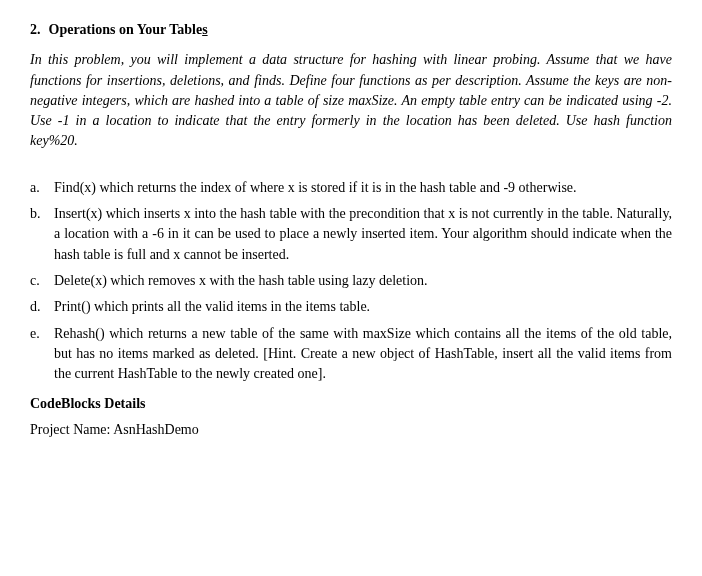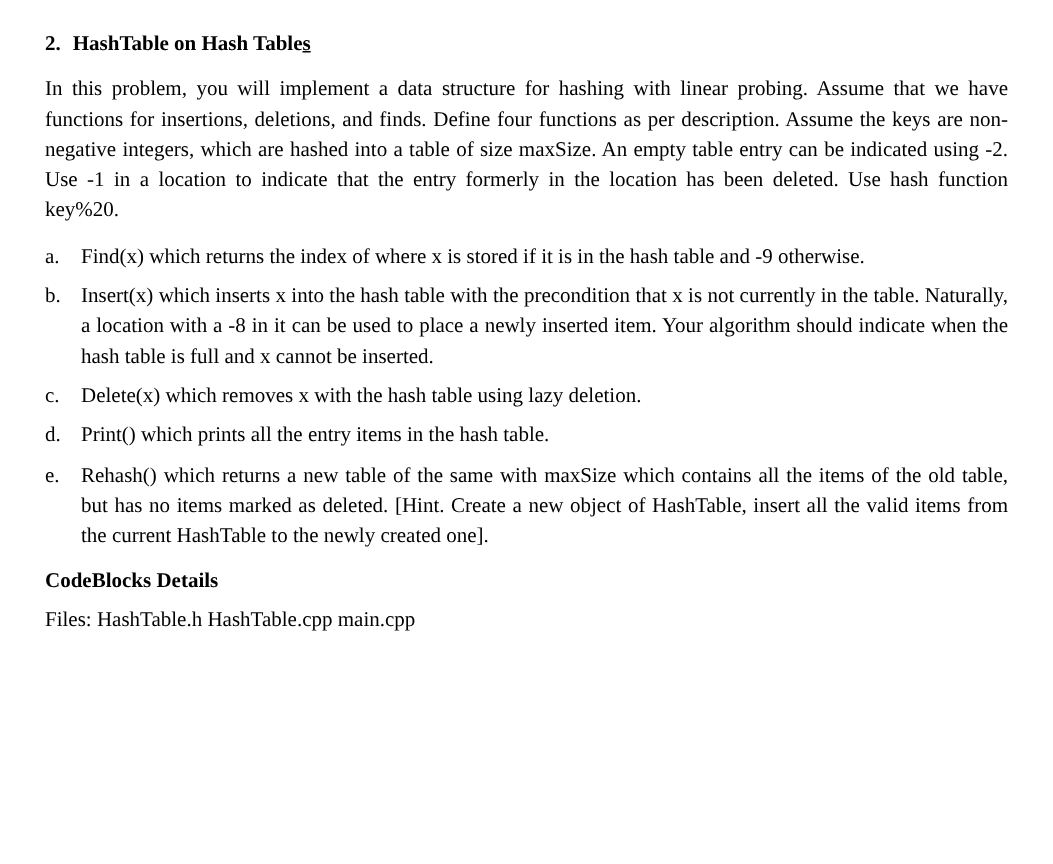--- a/index.html
+++ b/index.html
@@ -32,22 +32,23 @@
 
     .section-title {
       font-weight: bold;
     }
 
     .section-title u {
       text-decoration: underline;
     }
 
     .intro-paragraph {
-      margin-bottom: 10px;
+      margin-bottom: 26px;
       text-align: justify;
+      font-style: italic;
     }
 
     .list-items {
       list-style: none;
       margin-bottom: 10px;
     }
 
     .list-item {
       display: flex;
       gap: 6px;
@@ -77,46 +78,46 @@
       margin-bottom: 2px;
     }
   </style>
 </head>
 <body>
 
 <div>
   <div class="section-header">
     <span class="section-number">2.</span>
     <span class="section-title">
-      <span>HashTable on Hash Table</span><u>s</u>
+      <span>Operations on Your Table</span><u>s</u>
     </span>
   </div>
 
   <p class="intro-paragraph">In this problem, you will implement a data structure for hashing with linear probing. Assume that we have functions for insertions, deletions, and finds. Define four functions as per description. Assume the keys are non-negative integers, which are hashed into a table of size maxSize. An empty table entry can be indicated using -2. Use -1 in a location to indicate that the entry formerly in the location has been deleted. Use hash function key%20.</p>
 
   <ul class="list-items">
   <li class="list-item">
         <span class="list-label">a.</span>
         <span class="list-content">Find(x) which returns the index of where x is stored if it is in the hash table and -9 otherwise.</span>
       </li>
       <li class="list-item">
         <span class="list-label">b.</span>
-        <span class="list-content">Insert(x) which inserts x into the hash table with the precondition that x is not currently in the table. Naturally, a location with a -8 in it can be used to place a newly inserted item. Your algorithm should indicate when the hash table is full and x cannot be inserted.</span>
+        <span class="list-content">Insert(x) which inserts x into the hash table with the precondition that x is not currently in the table. Naturally, a location with a -6 in it can be used to place a newly inserted item. Your algorithm should indicate when the hash table is full and x cannot be inserted.</span>
       </li>
       <li class="list-item">
         <span class="list-label">c.</span>
         <span class="list-content">Delete(x) which removes x with the hash table using lazy deletion.</span>
       </li>
       <li class="list-item">
         <span class="list-label">d.</span>
-        <span class="list-content">Print() which prints all the entry items in the hash table.</span>
+        <span class="list-content">Print() which prints all the valid items in the items table.</span>
       </li>
       <li class="list-item">
         <span class="list-label">e.</span>
         <span class="list-content">Rehash() which returns a new table of the same with maxSize which contains all the items of the old table, but has no items marked as deleted. [Hint. Create a new object of HashTable, insert all the valid items from the current HashTable to the newly created one].</span>
       </li>
     </ul>
 
   <div class="codeblocks-section">
     <div class="codeblocks-title">CodeBlocks Details</div>
-    <div class="codeblocks-detail">Files: HashTable.h HashTable.cpp main.cpp</div>
+    <div class="codeblocks-detail">Project Name: AsnHashDemo</div>
   </div>
 </div>
 
 </body></html>

